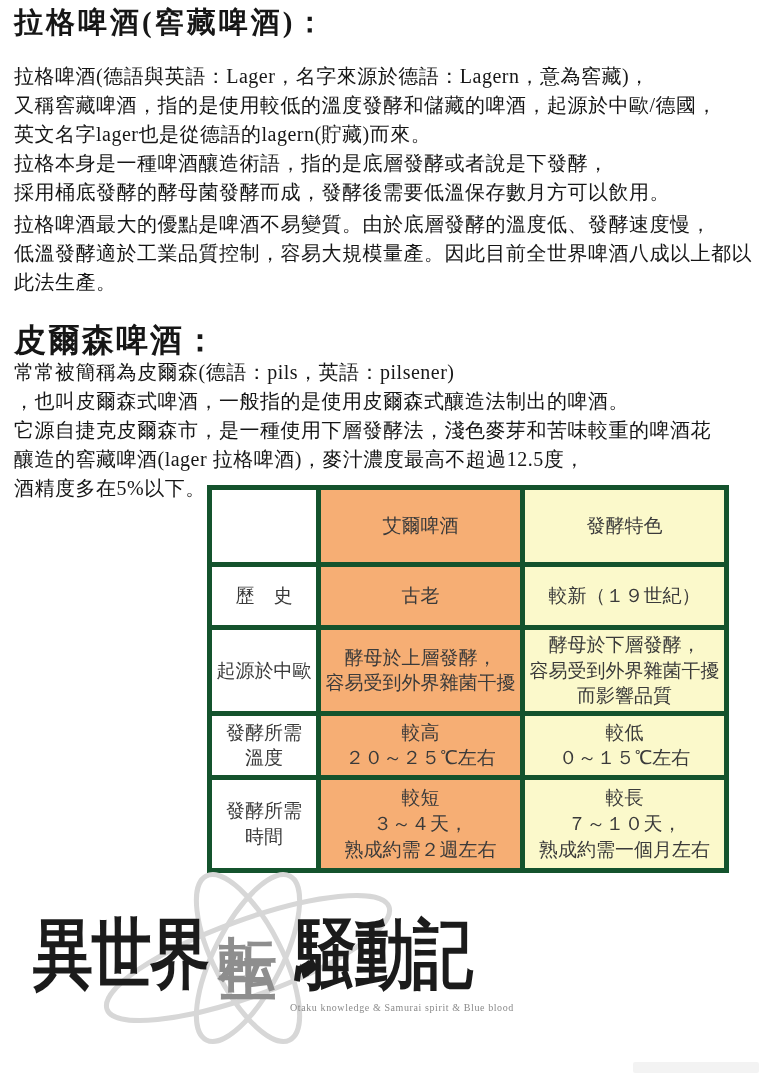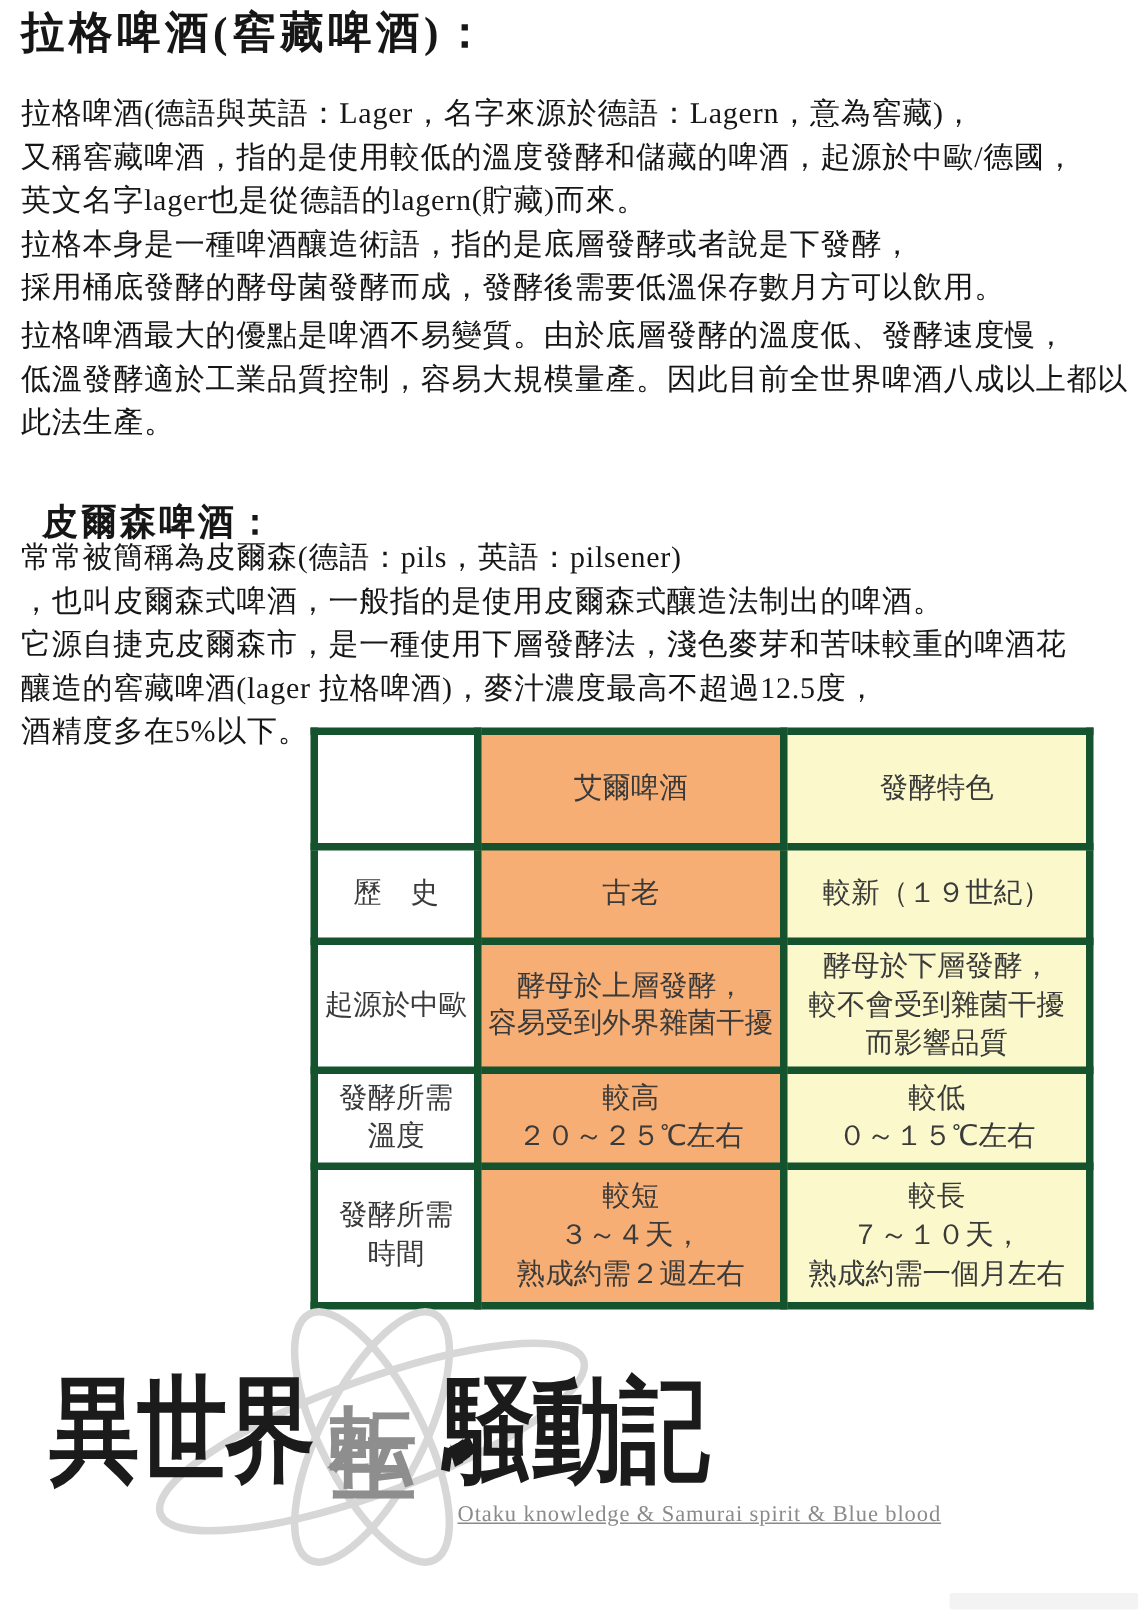--- a/index.html
+++ b/index.html
@@ -6,22 +6,22 @@
   .page{
     position:relative;width:759px;height:1080px;background:#ffffff;
     overflow:hidden;font-family:"Liberation Serif",serif;color:#161616;
   }
   .abs{position:absolute;}
   .sec-title{
     font-size:29px;font-weight:600;letter-spacing:3px;line-height:1.3;
     white-space:nowrap;margin:0;
   }
   .sec-title2{
-    font-size:24px;font-weight:600;letter-spacing:2px;line-height:1.3;
-    white-space:nowrap;margin:14px;
+    font-size:32px;font-weight:600;letter-spacing:2px;line-height:1.3;
+    white-space:nowrap;margin:0;
   }
   .para{
     font-size:20px;line-height:29px;letter-spacing:0.5px;
     white-space:pre-line;width:748px;
   }
   
   table.cmp{
     position:absolute;left:207px;top:485px;
     border-collapse:collapse;table-layout:fixed;
     font-family:"Liberation Sans",sans-serif;
@@ -46,23 +46,23 @@
     transform:scaleX(0.79);transform-origin:0 50%;
   }
   #logo-left{left:0;top:26px;}
   #logo-right{left:263px;top:26px;}
   #logo-vertical{
     position:absolute;left:186px;top:0;z-index:1;height:150px;
     writing-mode:vertical-rl;font-family:"Liberation Sans",sans-serif;
     font-weight:700;font-size:58px;line-height:1;color:#8e8e8e;letter-spacing:8px;
   }
   #logo-tagline{
-    position:absolute;left:272px;top:112px;z-index:1;
-    font-family:"Liberation Serif",serif;font-size:15px;color:#8a8a8a;
-    letter-spacing:0.6px;white-space:nowrap;text-decoration:underline;
+    position:absolute;left:257px;top:112px;z-index:1;
+    font-family:"Liberation Serif",serif;font-size:10px;color:#8a8a8a;
+    letter-spacing:0.6px;white-space:nowrap;
   }
   .watermark{
     position:absolute;left:633px;top:1062px;width:126px;height:11px;
     background:rgba(190,190,190,0.18);border-radius:2px;
   }
 </style>
 </head>
 <body>
 
 <div class="page">
@@ -102,21 +102,21 @@
       <tr style="height:63px;">
         <td class="c-label">歷　史</td>
         <td class="c-ale">古老</td>
         <td class="c-lager">較新（１９世紀）</td>
       </tr>
       <tr style="height:78px;">
         <td class="c-label">起源於中歐</td>
         <td class="c-ale">酵母於上層發酵，
 容易受到外界雜菌干擾</td>
         <td class="c-lager">酵母於下層發酵，
-較不會受到雜菌干擾
+容易受到外界雜菌干擾
 而影響品質</td>
       </tr>
       <tr style="height:64px;">
         <td class="c-label">發酵所需
 溫度</td>
         <td class="c-ale">較高
 ２０～２５℃左右</td>
         <td class="c-lager">較低
 ０～１５℃左右</td>
       </tr>

